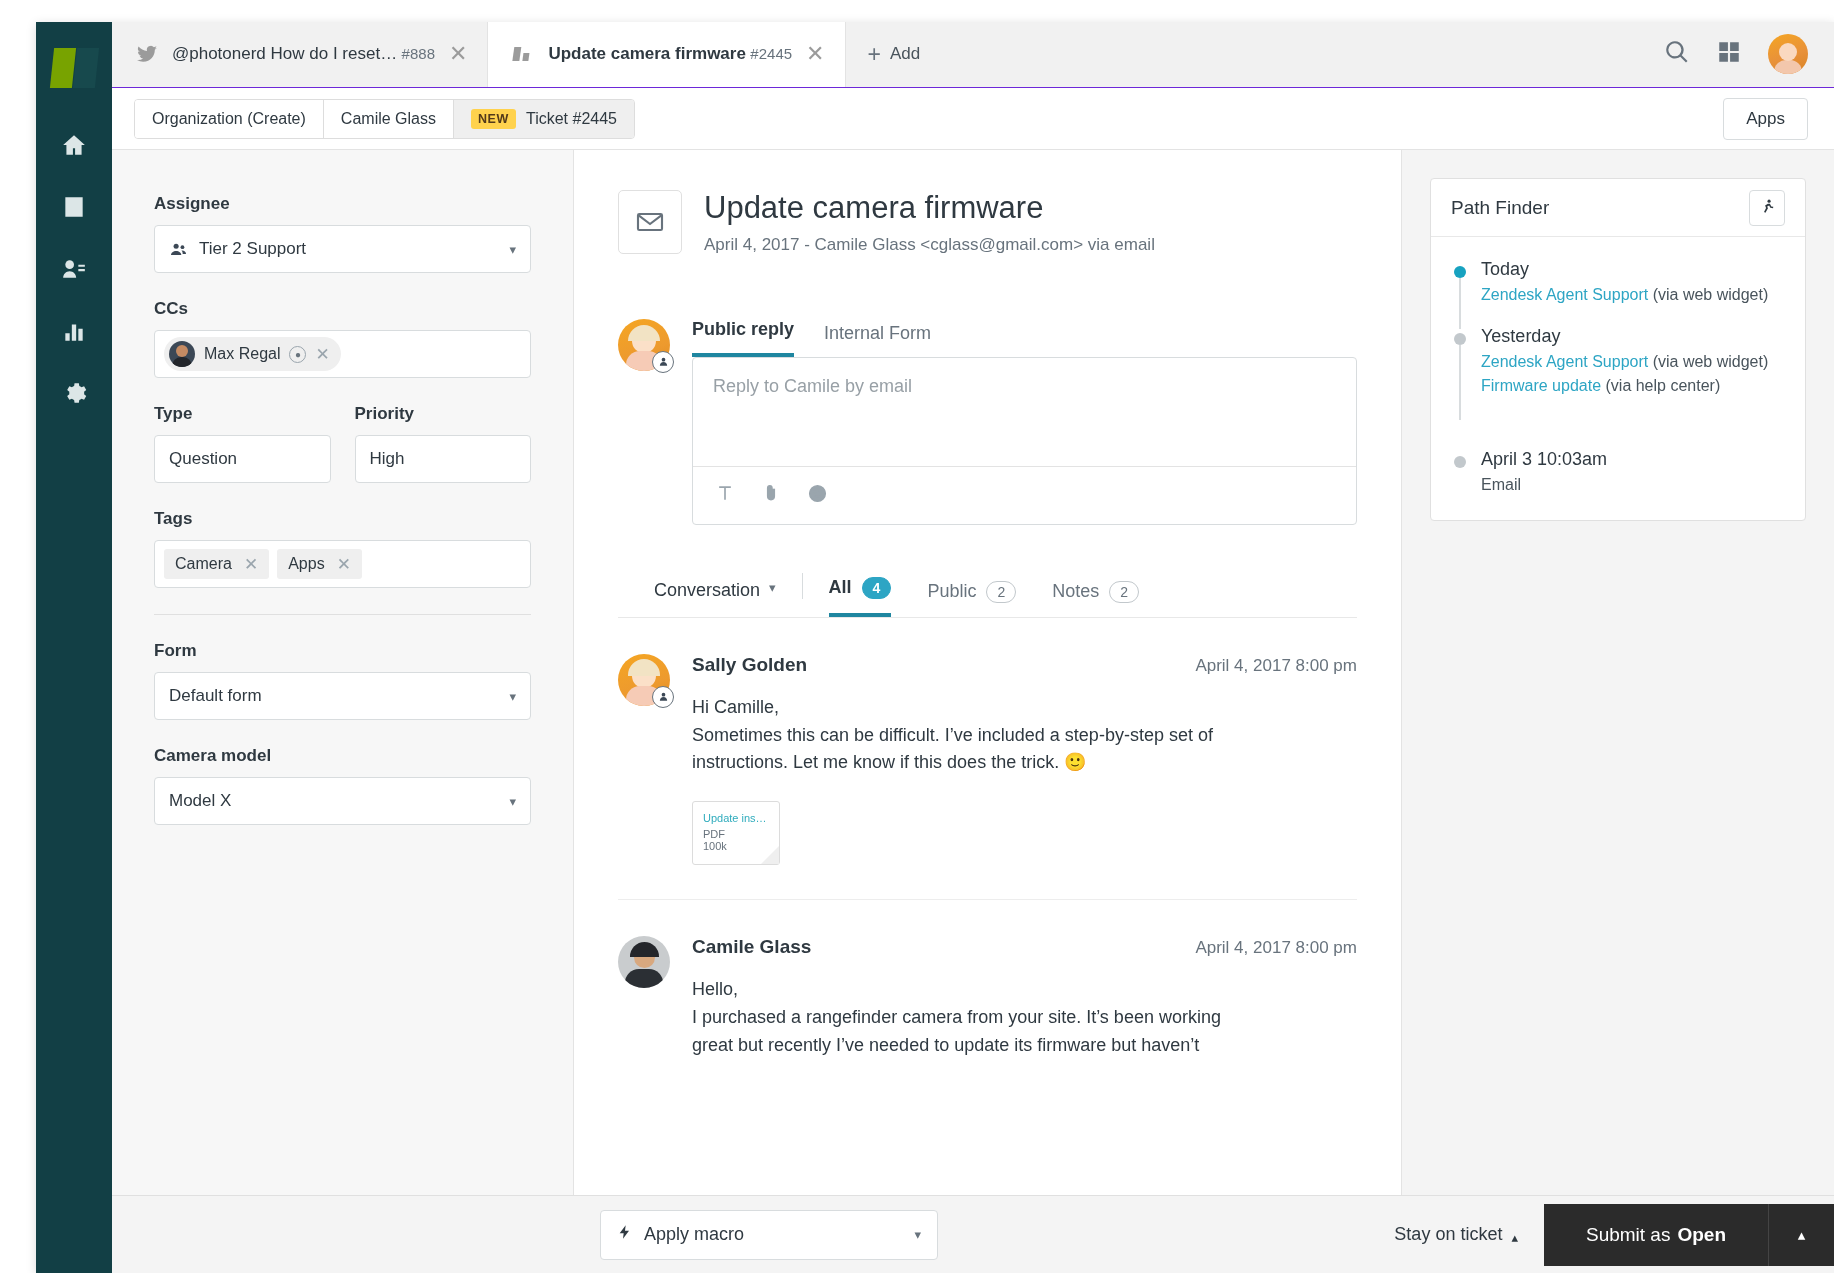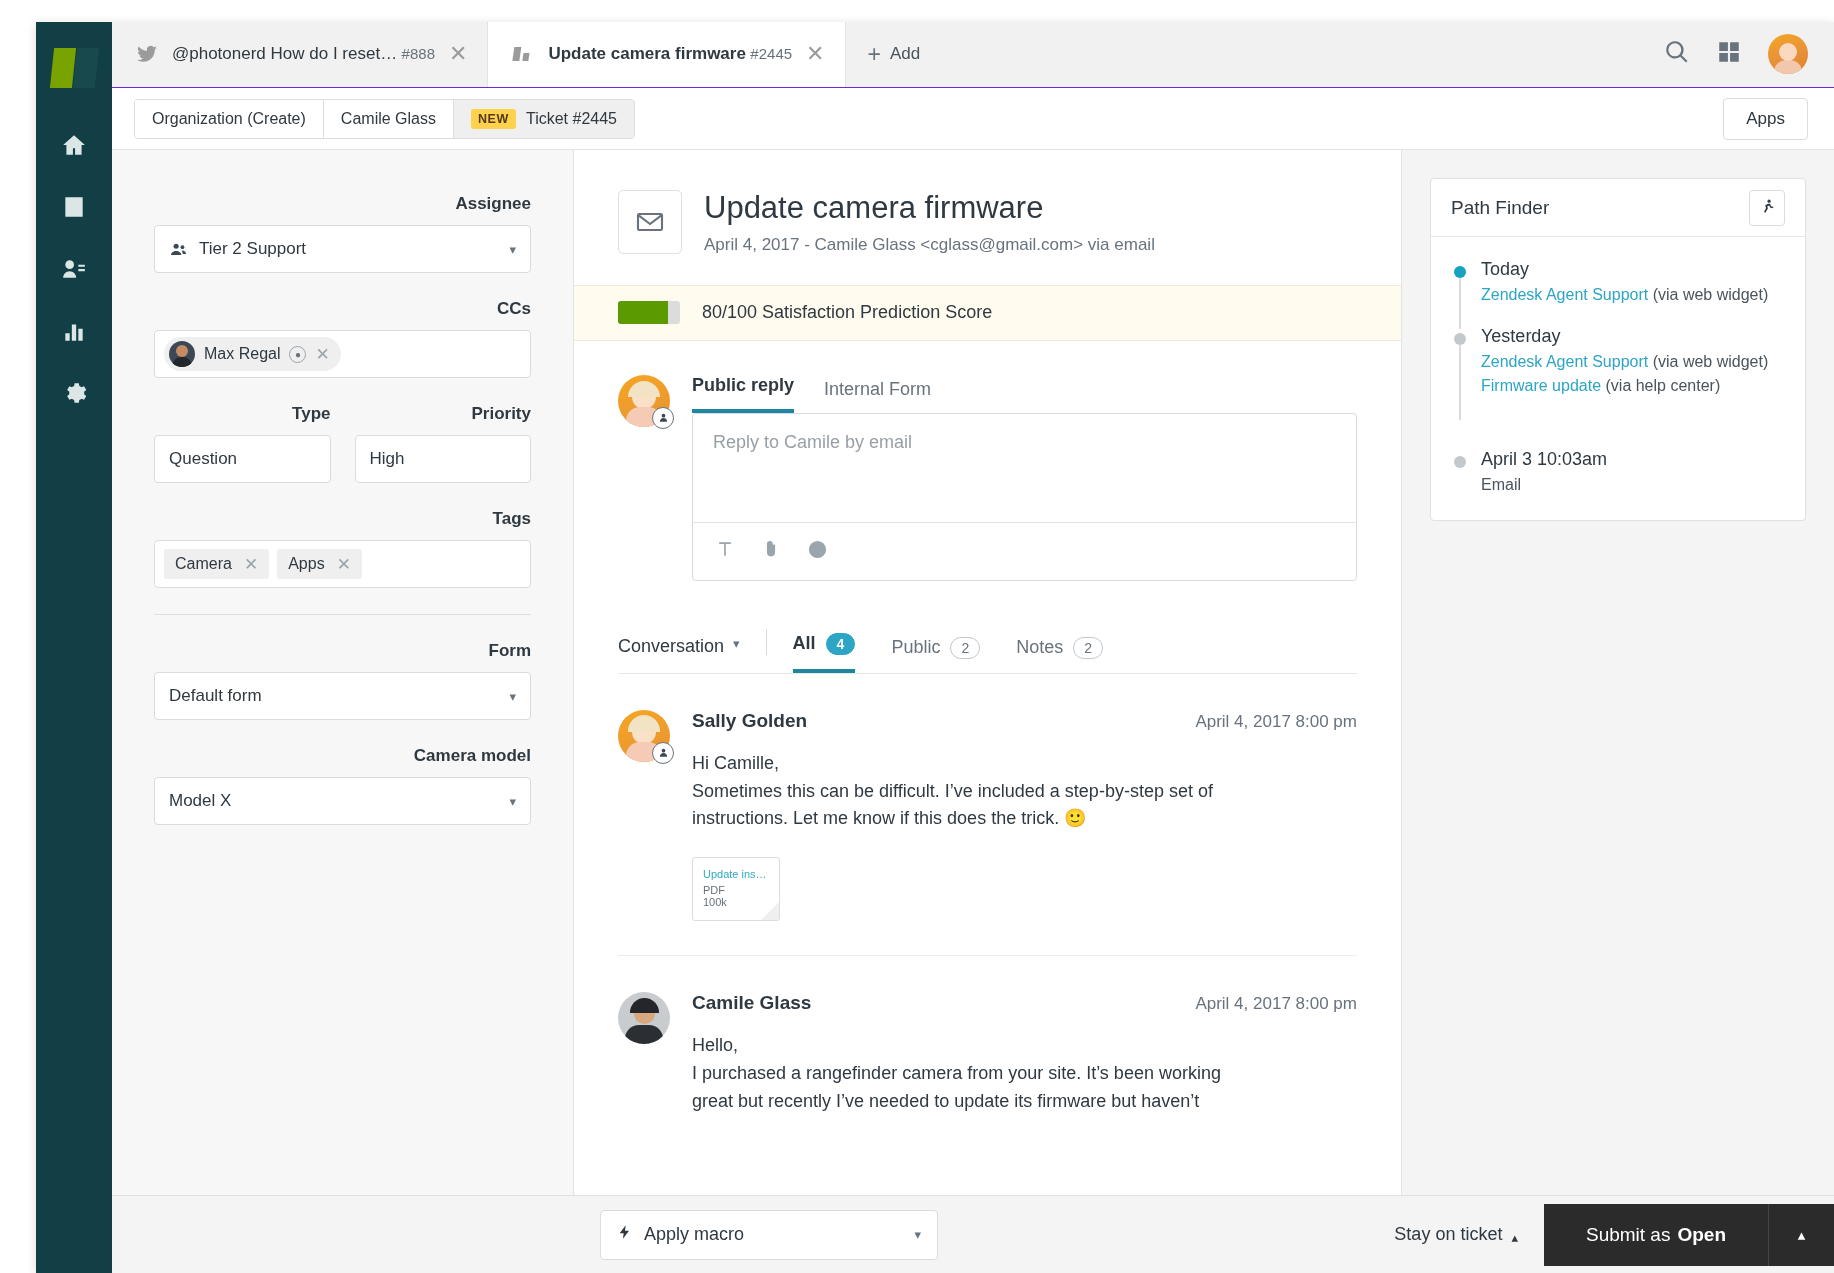--- a/index.html
+++ b/index.html
@@ -104,21 +104,21 @@
     margin-left:auto; border:1px solid #D8DCDE; background:#fff; border-radius:4px;
     height:42px; padding: 0 22px; font-size:17px; color:#2F3941; cursor:pointer;
   }
 
   
   .cols { flex:1; display:flex; min-height:0; background:#F4F4F4; }
 
   
   .props {
     width: 462px; flex:0 0 462px; background:#F7F7F7; border-right:1px solid #E3E3E3;
-    padding: 44px 42px 0 42px; overflow:hidden;text-align:right;
+    padding: 44px 42px 0 42px; overflow:hidden;
   }
   .flabel { font-size:17px; font-weight:700; color:#2F3941; margin-bottom:11px; }
   .fctl {
     height:48px; background:#fff; border:1px solid #D8DCDE; border-radius:4px;
     display:flex; align-items:center; padding: 0 14px; font-size:17px; color:#2F3941;
     cursor:pointer; margin-bottom:26px;
   }
   .fctl .chev { margin-left:auto; color:#68737D; font-size:13px; }
   .fctl .lead { margin-right:11px; display:flex; align-items:center;}
   .pill-ctl {
@@ -187,21 +187,21 @@
   .editor .area { height:108px; padding:18px 20px; font-size:18px; color:#98A0A6; }
   .editor .tools {
     border-top:1px solid #E3E3E3; height:58px; display:flex; align-items:center; gap:26px; padding: 0 22px;
   }
   .editor .tools svg { fill:#9AA5AD; }
 
   .convhead {
     display:flex; align-items:flex-end; gap:0; padding: 48px 44px 0 44px;
     border-bottom:1px solid #E8E8E8; margin: 0 44px; padding-left:0; padding-right:0;
   }
-  .conv-select { display:flex;align-items:flex-start;gap:9px;font-size:18px;color:#2F3941;padding-bottom:16px;cursor:pointer; }
+  .conv-select { display:flex;align-items:flex-start;gap:9px;font-size:18px;color:#2F3941;padding-bottom:16px;cursor:pointer;margin-left:36px; }
   .vbar { width:1px; height:26px; background:#D8DCDE; margin: 0 26px 18px 26px; }
   .ftab { display:flex; align-items:center; gap:10px; padding: 0 0 14px 0; margin-right:36px; cursor:pointer; font-size:18px; color:#68737D;}
   .ftab.active { color:#2F3941; font-weight:700; border-bottom:4px solid #1F86A0; }
   .cnt { font-size:14px; border-radius:11px; padding:2px 10px; border:1px solid #C2C8CC; color:#68737D; }
   .ftab.active .cnt { background:#2DA5C4; border-color:#2DA5C4; color:#fff; font-weight:700; }
 
   .thread { padding: 0 44px; overflow:hidden; flex:1; }
   .msg { padding: 36px 0 0 0; display:flex; gap:22px; }
   .msg + .msg { border-top:1px solid #EDEDED; margin-top:34px; }
   .mavatar { width:52px;height:52px;border-radius:50%;flex:0 0 52px;position:relative;}
@@ -462,26 +462,20 @@
                 <rect x="3" y="6" width="18" height="12" rx="1"></rect>
                   <path d="M3.5 7l8.5 6.5L20.5 7"></path>
               </svg>
             </div>
             <div>
               <div class="ticket-title">Update camera firmware</div>
               <div class="ticket-sub">April 4, 2017 - Camile Glass &lt;cglass@gmail.com&gt; via email</div>
             </div>
           </div>
 
-          <div class="satbar">
-            <span class="meter">
-                <i id="sat-fill" style="width: 80%; background: rgb(91, 154, 0);"></i>
-              </span>
-            <span class="sat-text">80/100 Satisfaction Prediction Score</span>
-          </div>
 
           <div class="composer">
             <div class="cavatar">
               <span class="clip">
                   <span class="face"></span>
                   <span class="hair"></span>
                   <span class="body"></span>
                 </span>
               <span class="badge-user">
                 <svg viewBox="0 0 24 24">

